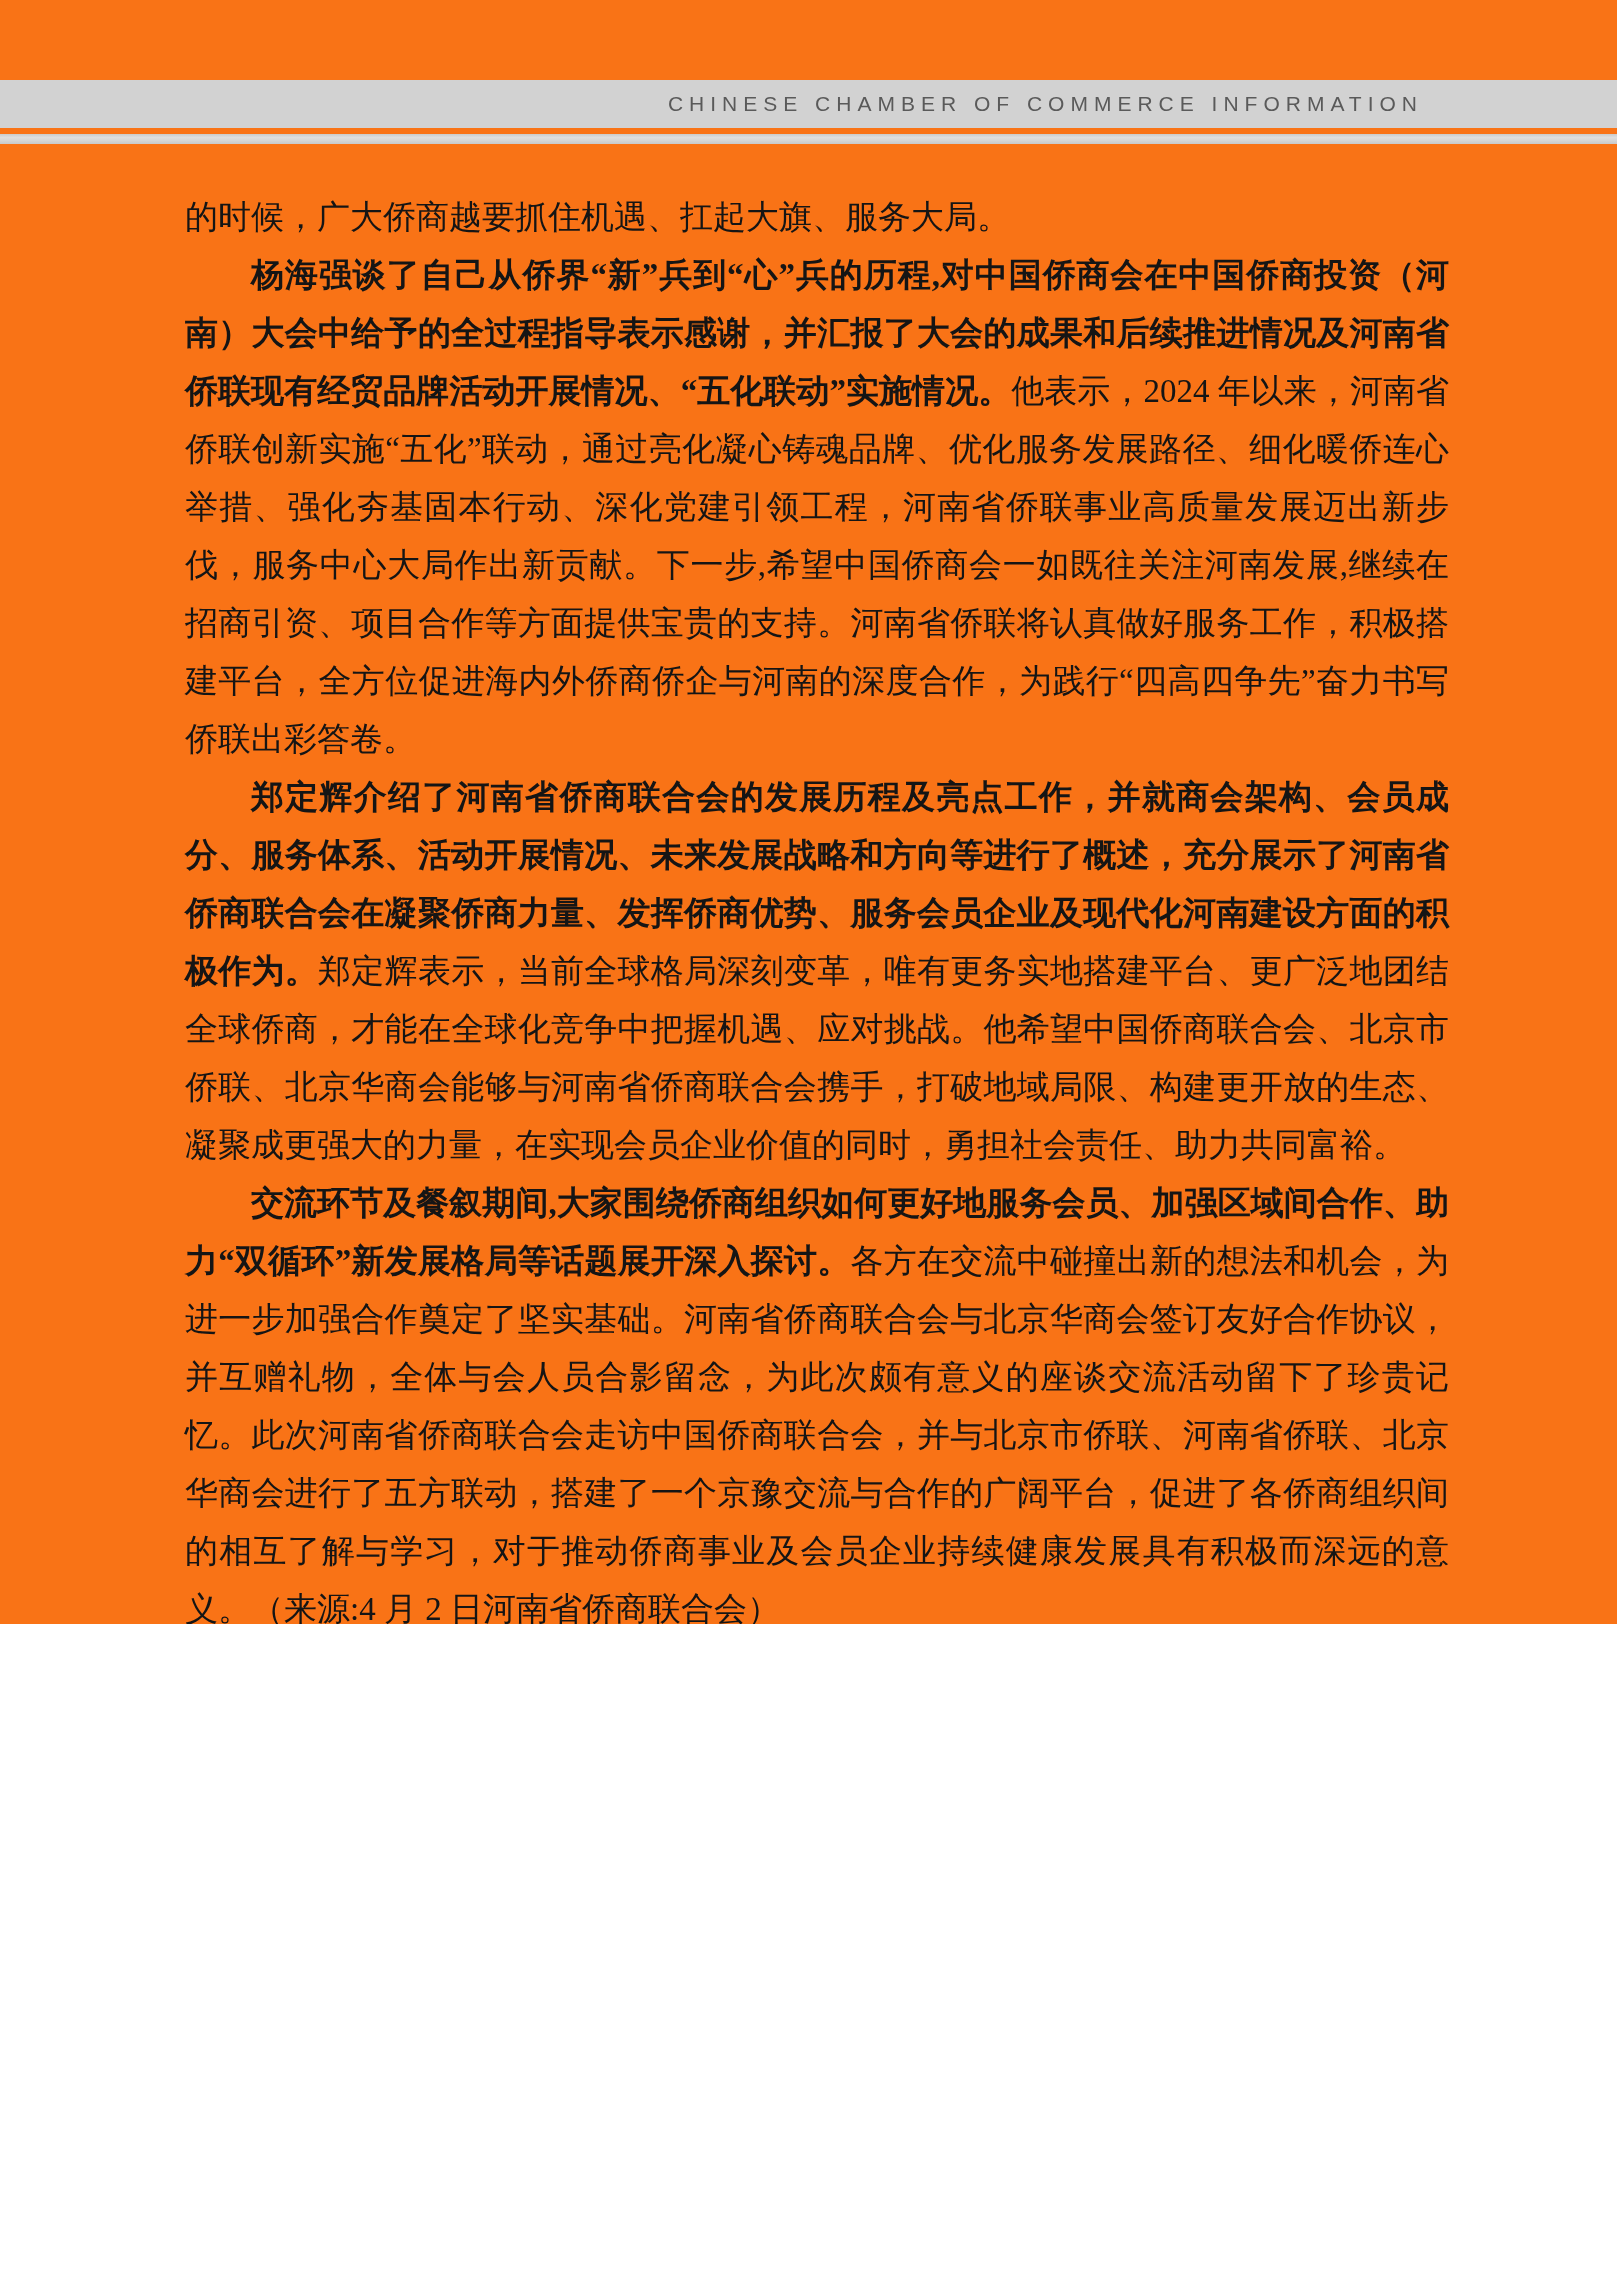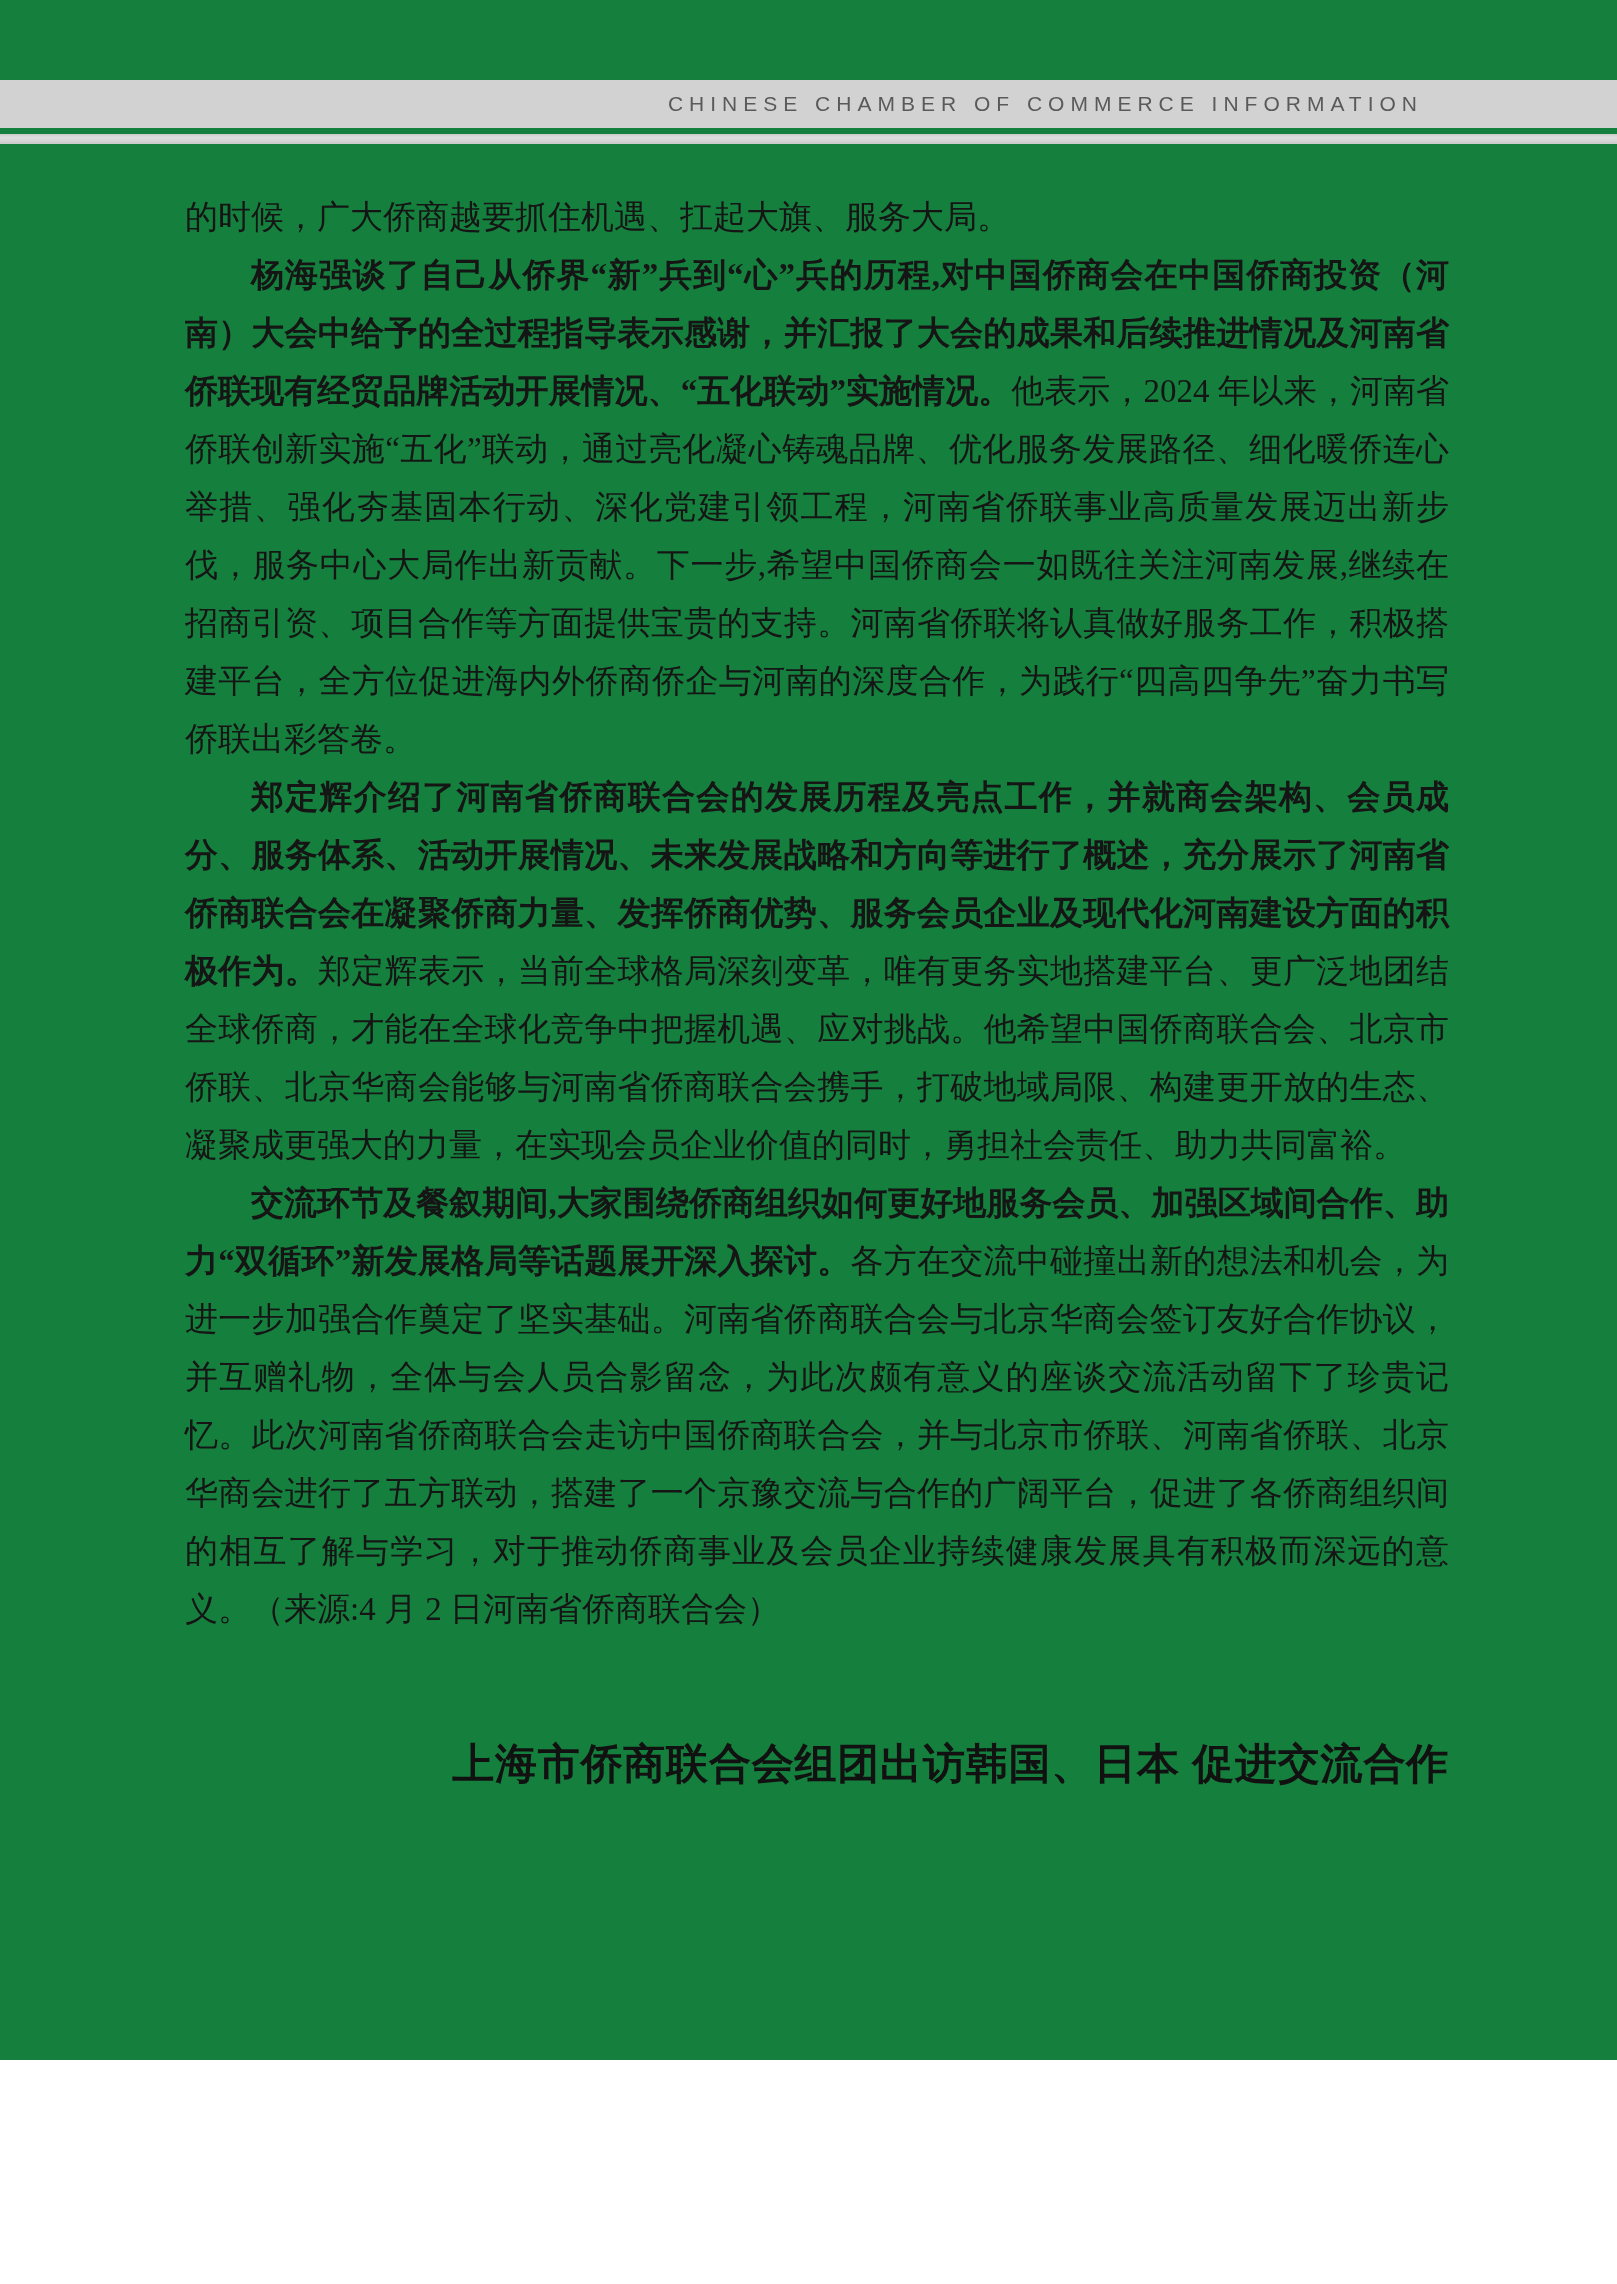--- a/index.html
+++ b/index.html
@@ -5,22 +5,22 @@
   html, body { margin: 0; padding: 0; }
   body {
     width: 1617px;
     height: 2284px;
     background: #ffffff;
     font-family: "Liberation Serif", serif;
   }
   .page {
     position: relative;
     width: 1617px;
-    height: 2060px;
-    background: #15803d;
+    height: 1624px;
+    background: #f97316;
     overflow: hidden;
   }
   .band {
     position: absolute;
     top: 80px;
     left: 0;
     width: 100%;
     height: 48px;
     background: #d2d2d2;
   }

